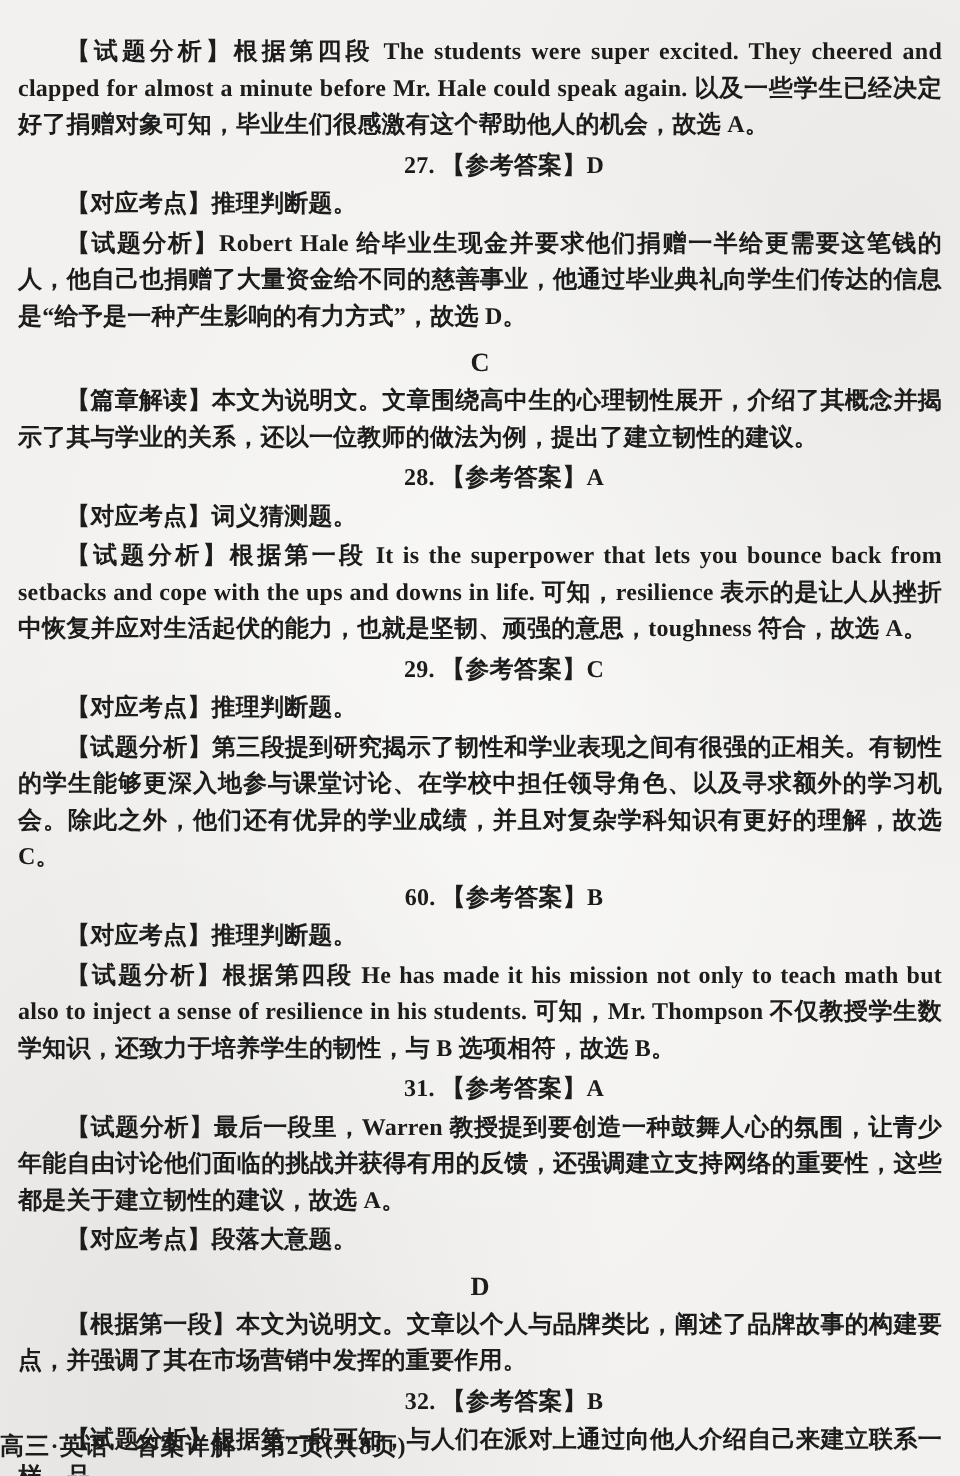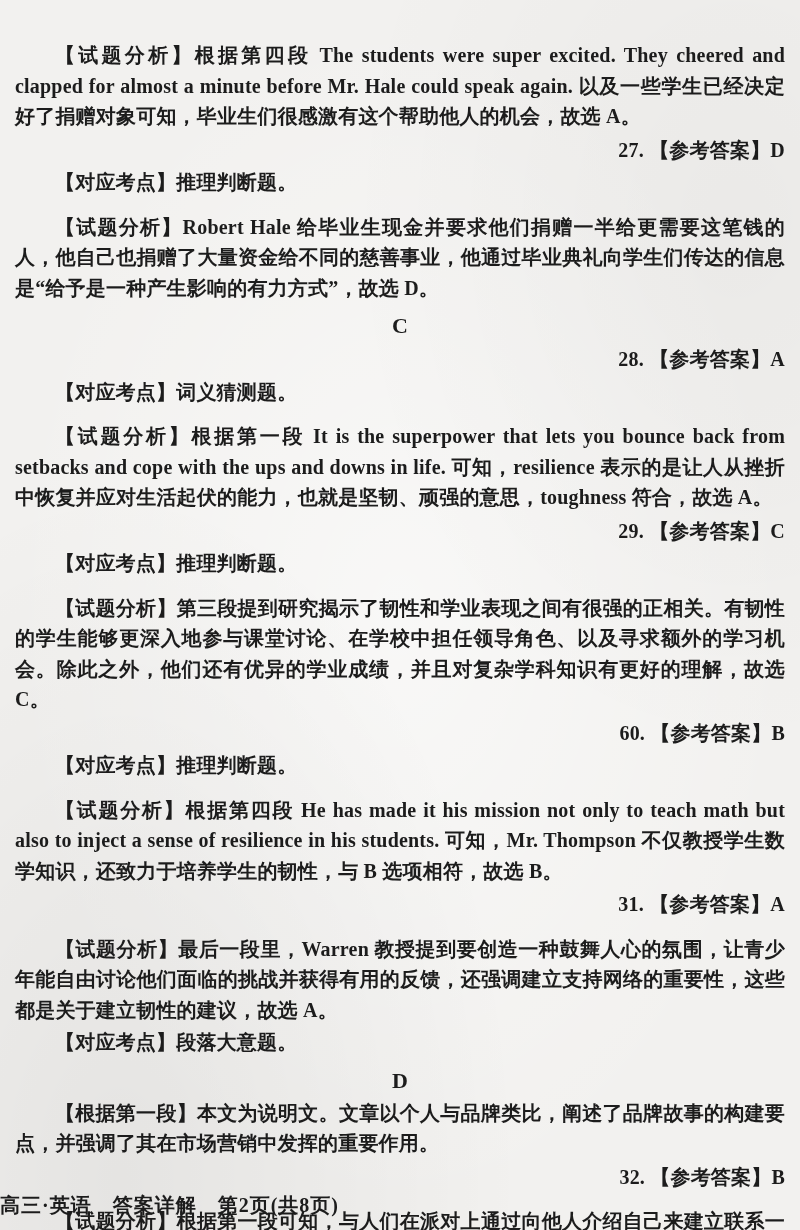--- a/index.html
+++ b/index.html
@@ -30,28 +30,28 @@
     font-size: 20px;
     line-height: 30.5px;
     text-align: justify;
     letter-spacing: 0.2px;
   }
   .analysis, .point, .passage {
     text-indent: 40px;
   }
   .answer {
     text-indent: 40px;
-    text-align: right;
+    text-align: center;
     margin-top: 3px;
   }
   .point {
     margin-top: 2px;
   }
   .analysis {
-    margin-top: 14px;
+    margin-top: 2px;
   }
   .section {
     text-align: center;
     text-indent: 0;
     font-size: 22px;
     line-height: 30px;
     margin-top: 8px;
     margin-bottom: 2px;
     letter-spacing: 0;
   }
@@ -70,20 +70,21 @@
 </head>
 <body>
 
 <div class="page">
   <div>
       <div class="block analysis">【试题分析】根据第四段 The students were super excited. They cheered and clapped for almost a minute before Mr. Hale could speak again. 以及一些学生已经决定好了捐赠对象可知，毕业生们很感激有这个帮助他人的机会，故选 A。</div>
       <div class="block answer">27. 【参考答案】D</div>
       <div class="block point">【对应考点】推理判断题。</div>
       <div class="block analysis">【试题分析】Robert Hale 给毕业生现金并要求他们捐赠一半给更需要这笔钱的人，他自己也捐赠了大量资金给不同的慈善事业，他通过毕业典礼向学生们传达的信息是“给予是一种产生影响的有力方式”，故选 D。</div>
       <div class="block section">C</div>
+      <div class="block passage">【篇章解读】本文为说明文。文章围绕高中生的心理韧性展开，介绍了其概念并揭示了其与学业的关系，还以一位教师的做法为例，提出了建立韧性的建议。</div>
       <div class="block answer">28. 【参考答案】A</div>
       <div class="block point">【对应考点】词义猜测题。</div>
       <div class="block analysis">【试题分析】根据第一段 It is the superpower that lets you bounce back from setbacks and cope with the ups and downs in life. 可知，resilience 表示的是让人从挫折中恢复并应对生活起伏的能力，也就是坚韧、顽强的意思，toughness 符合，故选 A。</div>
       <div class="block answer">29. 【参考答案】C</div>
       <div class="block point">【对应考点】推理判断题。</div>
       <div class="block analysis">【试题分析】第三段提到研究揭示了韧性和学业表现之间有很强的正相关。有韧性的学生能够更深入地参与课堂讨论、在学校中担任领导角色、以及寻求额外的学习机会。除此之外，他们还有优异的学业成绩，并且对复杂学科知识有更好的理解，故选 C。</div>
       <div class="block answer">60. 【参考答案】B</div>
       <div class="block point">【对应考点】推理判断题。</div>
       <div class="block analysis">【试题分析】根据第四段 He has made it his mission not only to teach math but also to inject a sense of resilience in his students. 可知，Mr. Thompson 不仅教授学生数学知识，还致力于培养学生的韧性，与 B 选项相符，故选 B。</div>
       <div class="block answer">31. 【参考答案】A</div>

